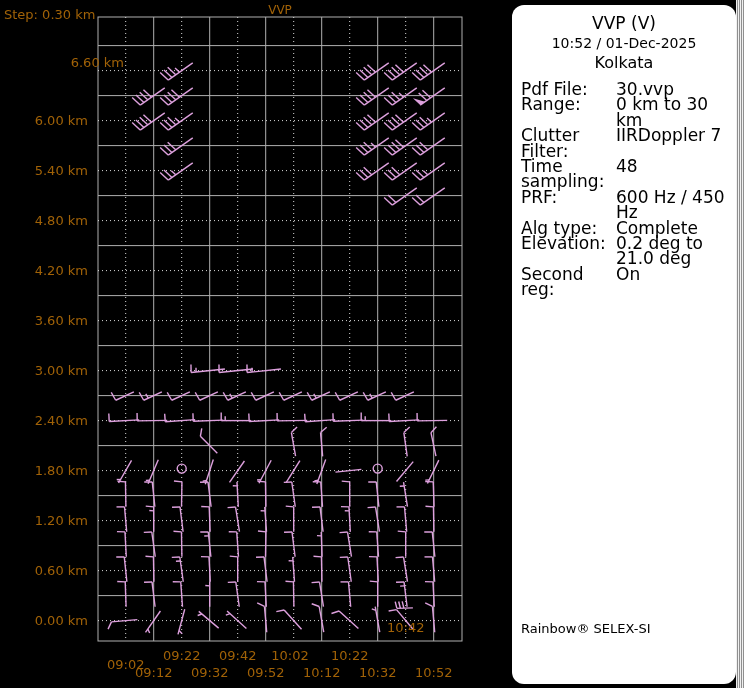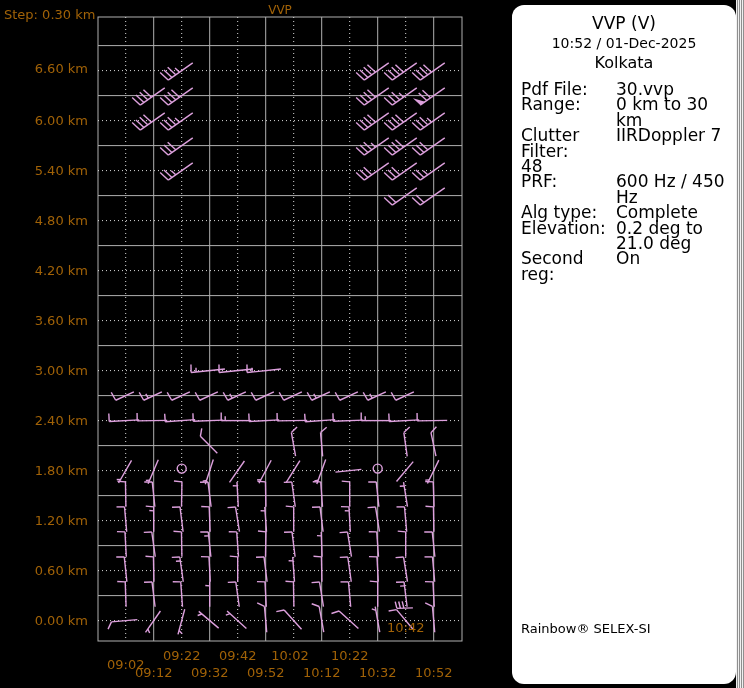--- a/index.html
+++ b/index.html
@@ -434,21 +434,21 @@
         <line x1="412.89561395453745" y1="607.849223623742" x2="396.90536072223193" y2="608.407615570982" stroke="#dda0dd" stroke-width="1.4"></line>
         <line x1="396.90536072223193" y1="608.407615570982" x2="395.21190745303426" y2="601.61554548705" stroke="#dda0dd" stroke-width="1.4"></line>
         <line x1="400.40322861679874" y1="608.2854673325232" x2="398.70977534760107" y2="601.4933972485912" stroke="#dda0dd" stroke-width="1.4"></line>
         <line x1="403.9010965113656" y1="608.1633190940645" x2="402.20764324216793" y2="601.3712490101325" stroke="#dda0dd" stroke-width="1.4"></line>
       </g>
     </svg>
 
   <div class="chart-text" id="chart-title">VVP</div>
   <div class="chart-text" id="step-label">Step: 0.30 km</div>
   <div id="y-axis">
-      <div class="chart-text ylab" style="top: 61px;">6.60 km</div>
+      <div class="chart-text ylab" style="top: 55px; margin-left: 36px;">6.60 km</div>
       <div class="chart-text ylab" style="top: 112.6px;">6.00 km</div>
       <div class="chart-text ylab" style="top: 162.6px;">5.40 km</div>
       <div class="chart-text ylab" style="top: 212.6px;">4.80 km</div>
       <div class="chart-text ylab" style="top: 262.6px;">4.20 km</div>
       <div class="chart-text ylab" style="top: 312.6px;">3.60 km</div>
       <div class="chart-text ylab" style="top: 362.6px;">3.00 km</div>
       <div class="chart-text ylab" style="top: 412.6px;">2.40 km</div>
       <div class="chart-text ylab" style="top: 462.6px;">1.80 km</div>
       <div class="chart-text ylab" style="top: 512.6px;">1.20 km</div>
       <div class="chart-text ylab" style="top: 562.6px;">0.60 km</div>
@@ -480,20 +480,21 @@
         </div>
         <div class="prow">
           <span>Range:</span>
           <span>0 km to 30 km</span>
         </div>
         <div class="prow">
           <span>Clutter Filter:</span>
           <span>IIRDoppler 7</span>
         </div>
         <div class="prow">
+          <span>Time sampling:</span>
           <span>48</span>
         </div>
         <div class="prow">
           <span>PRF:</span>
           <span>600 Hz / 450 Hz</span>
         </div>
         <div class="prow">
           <span>Alg type:</span>
           <span>Complete</span>
         </div>

